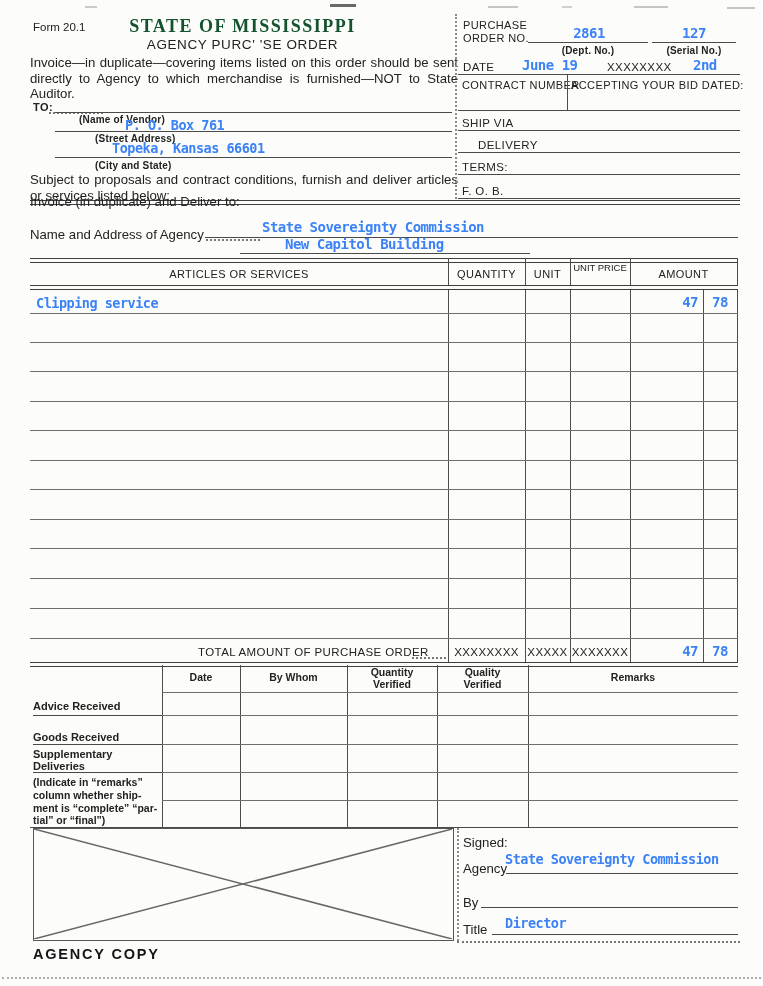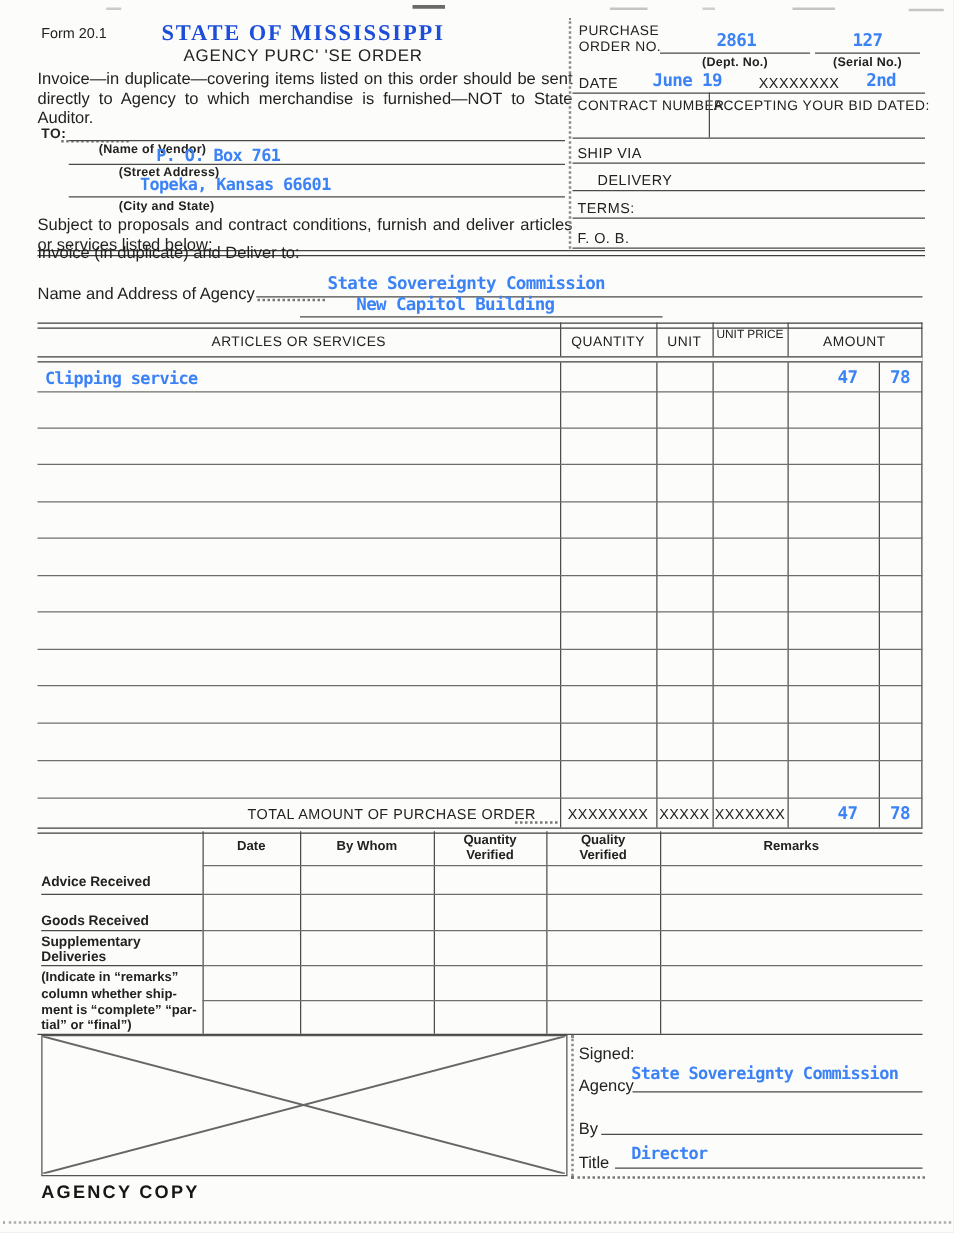--- a/index.html
+++ b/index.html
@@ -3,21 +3,21 @@
 <meta charset="utf-8">
 <style>
   html,body{margin:0;padding:0;background:#e8e8e4;}
   #page{position:relative;width:763px;height:986px;background:#fcfcfa;overflow:hidden;
         font-family:"Liberation Sans",sans-serif;color:#1e1e1e;}
   .abs{position:absolute;}
   .lbl{font-family:"Liberation Sans",sans-serif;color:#222;}
   .bold{font-weight:bold;}
   .just{text-align:justify;}
   .center{text-align:center;}
-  .right{text-align:left;margin-left:40px;}
+  .right{text-align:right;}
   .type{font-family:"DejaVu Sans Mono",monospace;font-weight:bold;color:#3b82f6;letter-spacing:-0.5px;}
   .rule{position:absolute;border-top:1.5px solid #4a4a4a;height:0;}
   .rulethin{position:absolute;border-top:1px solid #6e6e6e;height:0;}
   .dots{position:absolute;border-top:2px dotted #777;height:0;}
   .vline{position:absolute;border-left:1px solid #4d4d4d;width:0;}
   .vdash{position:absolute;border-left:2px dotted #8a8a8a;width:0;}
   .double{position:absolute;border-top:1.5px solid #3f3f3f;border-bottom:1.5px solid #3f3f3f;height:2.5px;background:#fcfcfa;}
   .sm{font-size:10px;letter-spacing:0.2px;}
   .h11{font-size:11px;letter-spacing:0.4px;}
   .h12{font-size:11.5px;letter-spacing:0.4px;}
@@ -30,21 +30,21 @@
 <div id="page">
 
   <div class="artifact" style="left:85px;top:6px;width:12px;opacity:.45"></div>
   <div class="artifact" style="left:330px;top:4px;width:26px;height:3px;background:#444;opacity:.8"></div>
   <div class="artifact" style="left:488px;top:6px;width:30px;opacity:.5"></div>
   <div class="artifact" style="left:562px;top:6px;width:10px;opacity:.4"></div>
   <div class="artifact" style="left:634px;top:6px;width:34px;opacity:.5"></div>
   <div class="artifact" style="left:727px;top:7px;width:28px;opacity:.5"></div>
 
   <div class="abs lbl" style="left:33px;top:21px;font-size:11.5px;">Form 20.1</div>
-  <div class="abs center" style="left:30px;top:16px;width:425px;font-family:'Liberation Serif',serif;font-weight:bold;font-size:18px;letter-spacing:1.5px;color:#1d4ed8;">STATE OF MISSISSIPPI</div>
+  <div class="abs center" style="left:30px;top:16px;width:425px;font-family:'Liberation Serif',serif;font-weight:bold;font-size:18px;letter-spacing:1.5px;color:#14532d;">STATE OF MISSISSIPPI</div>
   <div class="abs lbl center" style="left:30px;top:37px;width:425px;font-size:13.5px;letter-spacing:0.6px;">AGENCY PURC' 'SE ORDER</div>
   <div class="abs lbl para just" style="left:30px;top:55px;width:428px;">Invoice—in duplicate—covering items listed on this order should be sent directly to Agency to which merchandise is furnished—NOT to State Auditor.</div>
 
   <div class="abs lbl bold" style="left:33px;top:101px;font-size:11px;letter-spacing:0.5px;">TO:</div>
   <div class="dots" style="left:49px;top:112px;width:54px;"></div>
   <div class="rule" style="left:55px;top:112px;width:397px;"></div>
   <div class="abs lbl bold sm" style="left:79px;top:114px;">(Name of Vendor)</div>
   <div class="abs type" style="left:125px;top:117px;font-size:13.5px;">P. O. Box 761</div>
   <div class="rule" style="left:55px;top:131px;width:397px;"></div>
   <div class="abs lbl bold sm" style="left:95px;top:133px;">(Street Address)</div>

